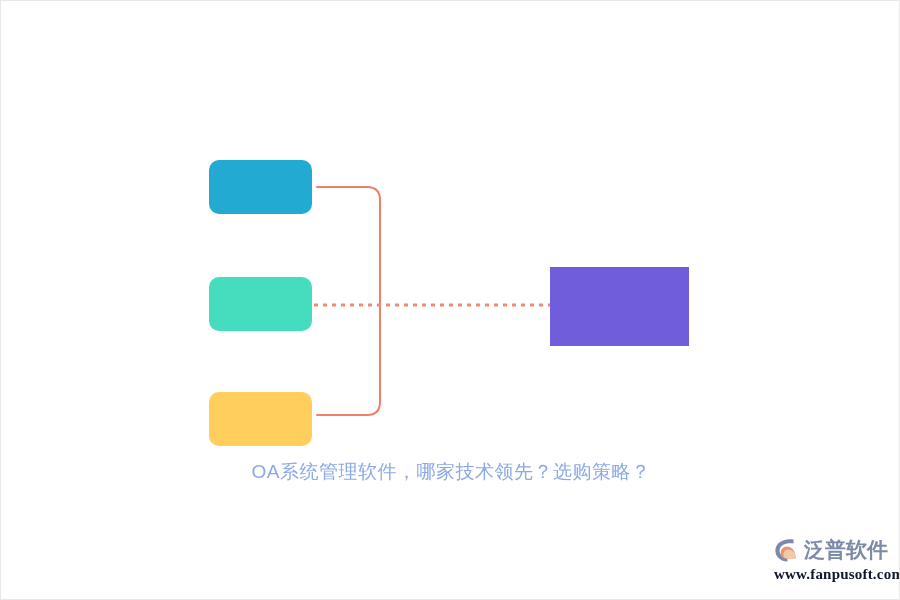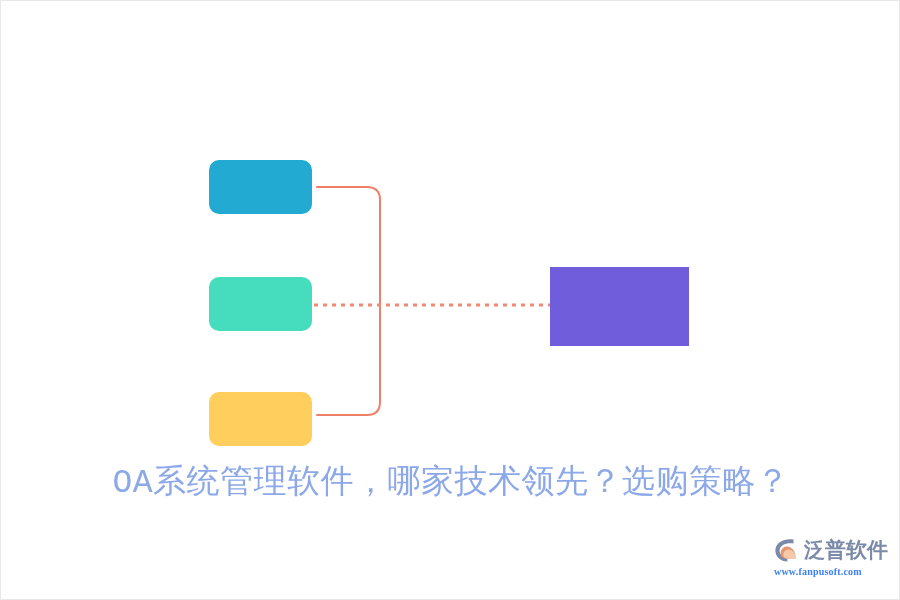--- a/index.html
+++ b/index.html
@@ -50,22 +50,22 @@
     border-radius: 0;
   }
 
   
   #caption {
     position: absolute;
     left: 0;
     top: 458px;
     width: 900px;
     text-align: center;
-    font-family: Liberation Mono, monospace;
-    font-size: 33px;
+    font-family: Liberation Sans, sans-serif;
+    font-size: 19px;
     font-weight: 400;
     letter-spacing: 0.5px;
     color: #8ca8e8;
     white-space: nowrap;
   }
 
   
   #logo {
     position: absolute;
     left: 772px;
@@ -89,23 +89,23 @@
     font-size: 21px;
     font-weight: 700;
     color: #7b8aa8;
     line-height: 28px;
     letter-spacing: 0px;
     white-space: nowrap;
     text-align: right;
   }
   #logo-url {
     font-family: "Liberation Serif", serif;
-    font-size: 10px;
+    font-size: 15px;
     font-weight: 700;
-    color: #3b82f6;
+    color: #0f172a;
     letter-spacing: 0.2px;
     margin-top: 1px;
     margin-left: 1px;
     white-space: nowrap;
   }
 </style>
 </head>
 <body>
 
 <div id="canvas">

